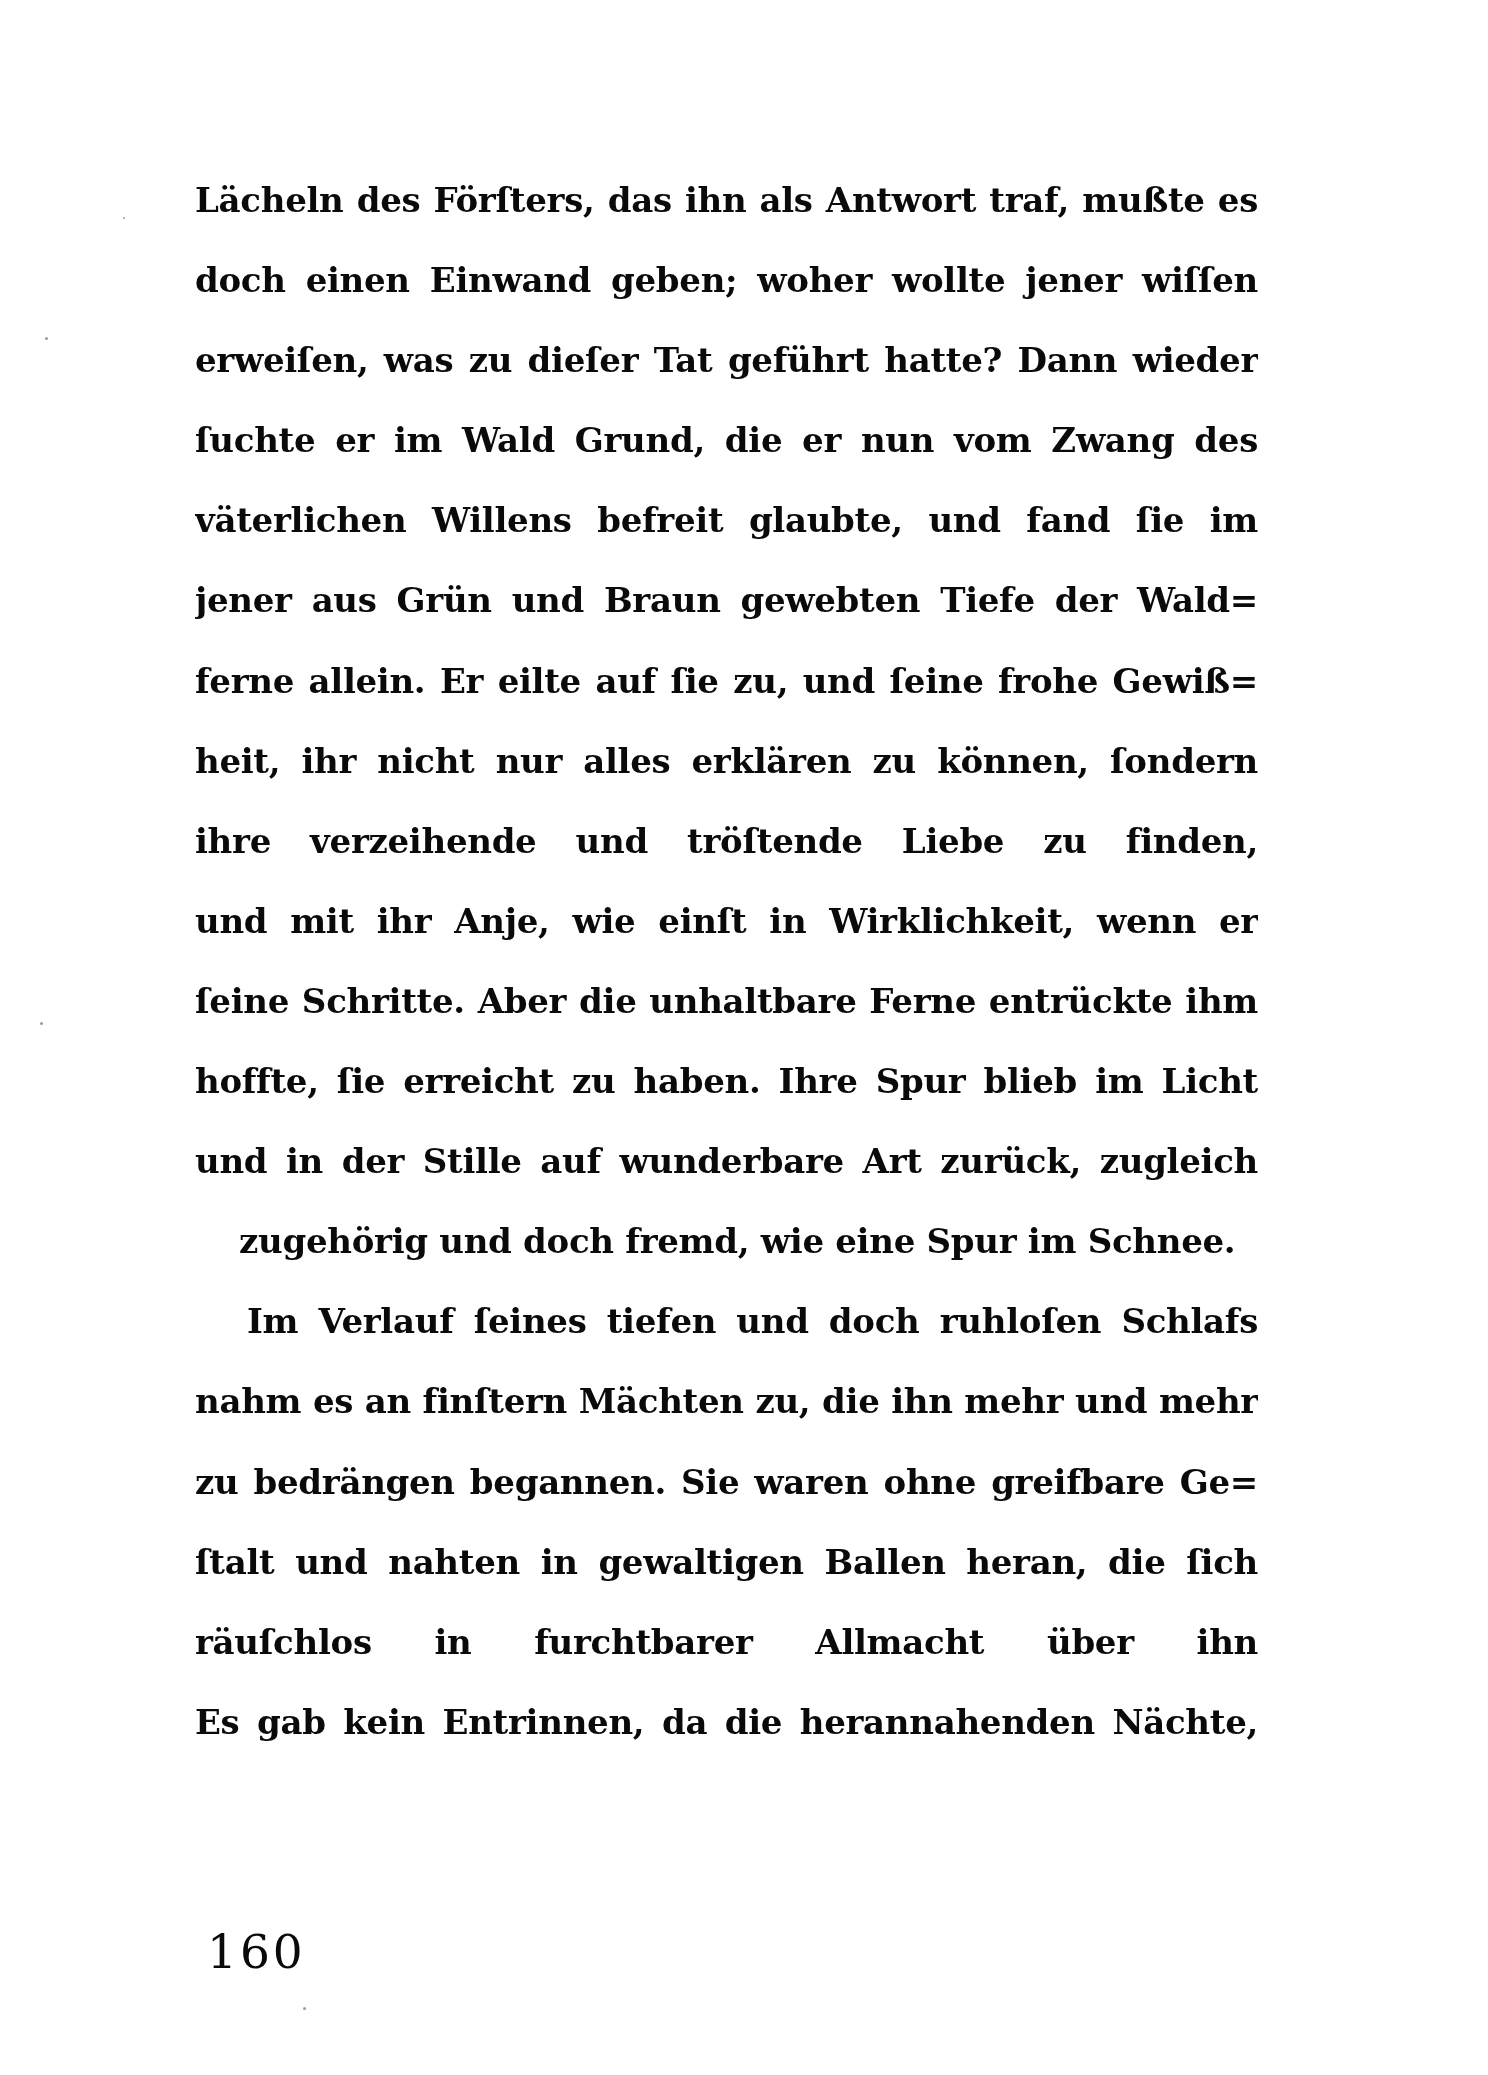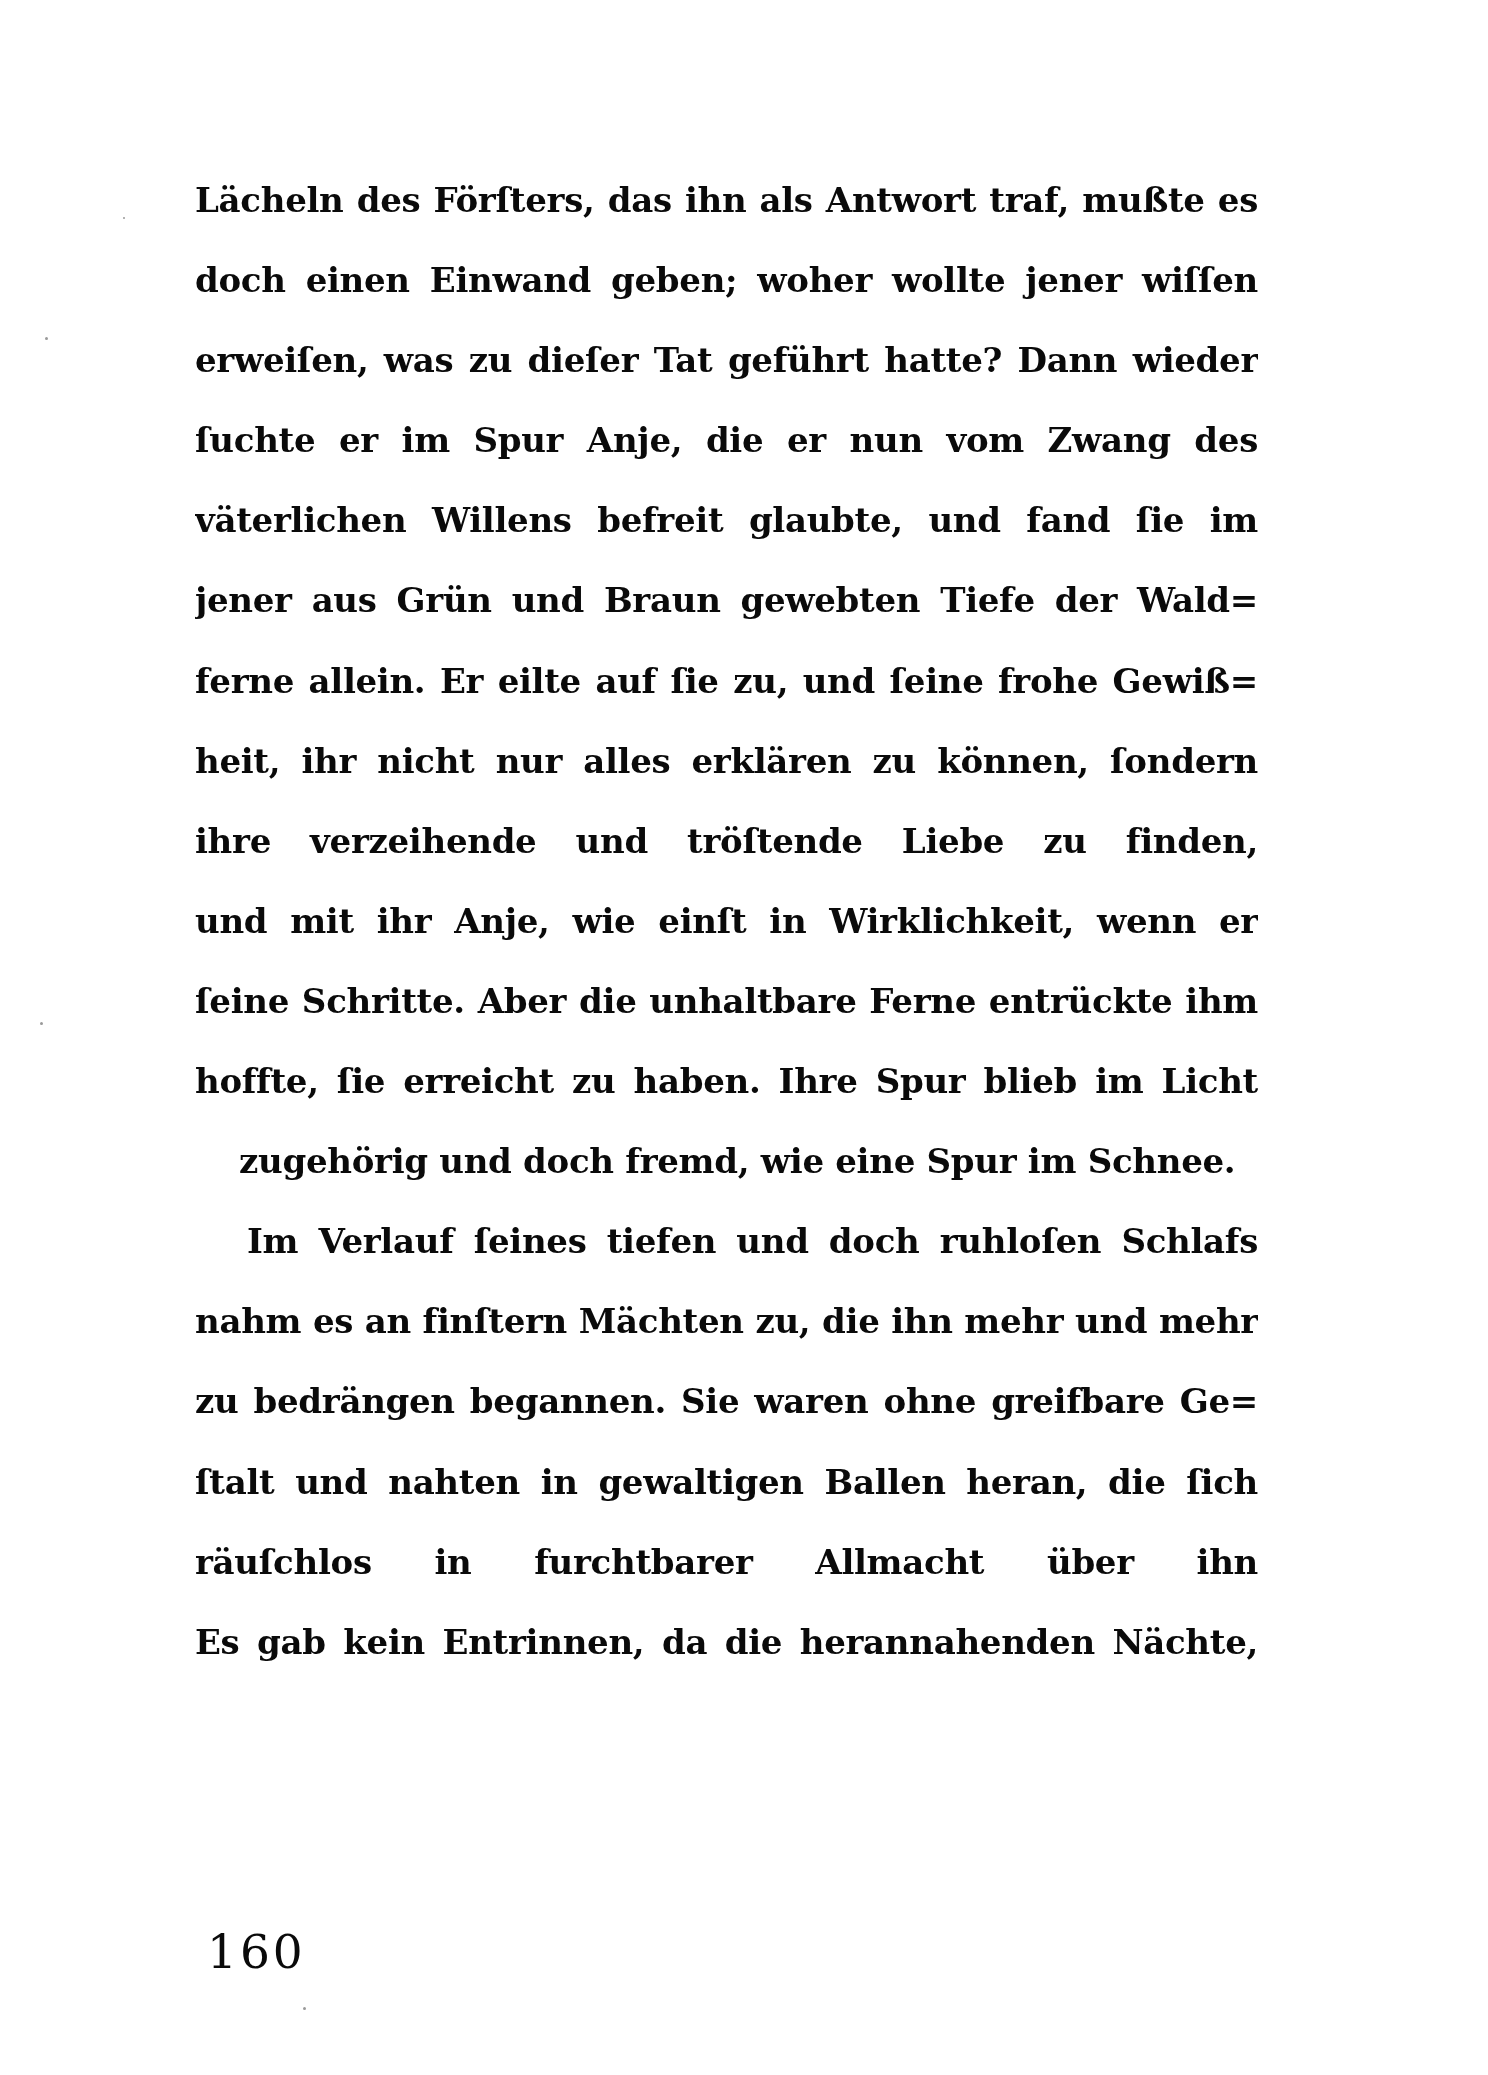--- a/index.html
+++ b/index.html
@@ -64,29 +64,30 @@
 </style>
 </head>
 <body>
 
 <div class="page">
 
   <div class="textblock">
     <div class="line">Lächeln des Förſters, das ihn als Antwort traf, mußte es</div>
     <div class="line">doch einen Einwand geben; woher wollte jener wiſſen oder</div>
     <div class="line">erweiſen, was zu dieſer Tat geführt hatte? Dann wieder</div>
-    <div class="line">ſuchte er im Spur Anje, die er nun vom Zwang des</div>
+    <div class="line">ſuchte er im Wald Grund, die er nun vom Zwang des</div>
     <div class="line">väterlichen Willens befreit glaubte, und fand ſie im Grund</div>
     <div class="line">jener aus Grün und Braun gewebten Tiefe der Wald=</div>
     <div class="line">ferne allein. Er eilte auf ſie zu, und ſeine frohe Gewiß=</div>
     <div class="line">heit, ihr nicht nur alles erklären zu können, ſondern auch</div>
     <div class="line">ihre verzeihende und tröſtende Liebe zu finden, beflügelte</div>
     <div class="line">und mit ihr Anje, wie einſt in Wirklichkeit, wenn er</div>
     <div class="line">ſeine Schritte. Aber die unhaltbare Ferne entrückte ihm</div>
     <div class="line">hoffte, ſie erreicht zu haben. Ihre Spur blieb im Licht</div>
+    <div class="line">und in der Stille auf wunderbare Art zurück, zugleich</div>
     <div class="line para-end">zugehörig und doch fremd, wie eine Spur im Schnee.</div>
     <div class="line indent">Im Verlauf ſeines tiefen und doch ruhloſen Schlafs</div>
     <div class="line">nahm es an finſtern Mächten zu, die ihn mehr und mehr</div>
     <div class="line">zu bedrängen begannen. Sie waren ohne greifbare Ge=</div>
     <div class="line">ſtalt und nahten in gewaltigen Ballen heran, die ſich ge=</div>
     <div class="line">räuſchlos in furchtbarer Allmacht über ihn dahinwälzten.</div>
     <div class="line">Es gab kein Entrinnen, da die herannahenden Nächte,</div>
   </div>
 
   <div class="pagenum">160</div>

